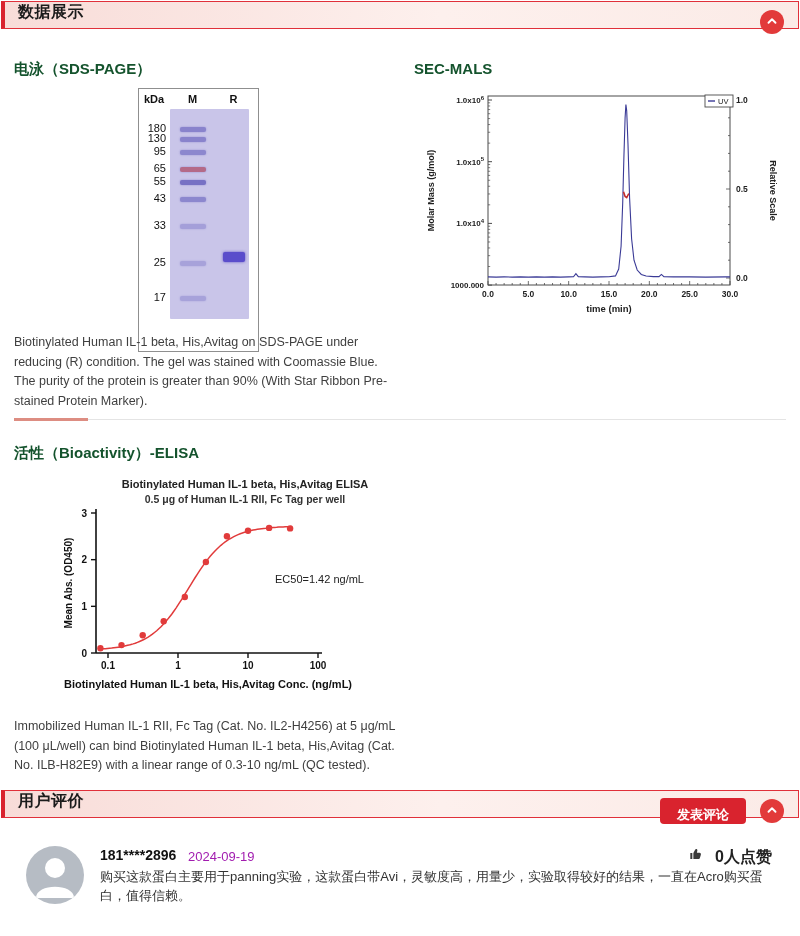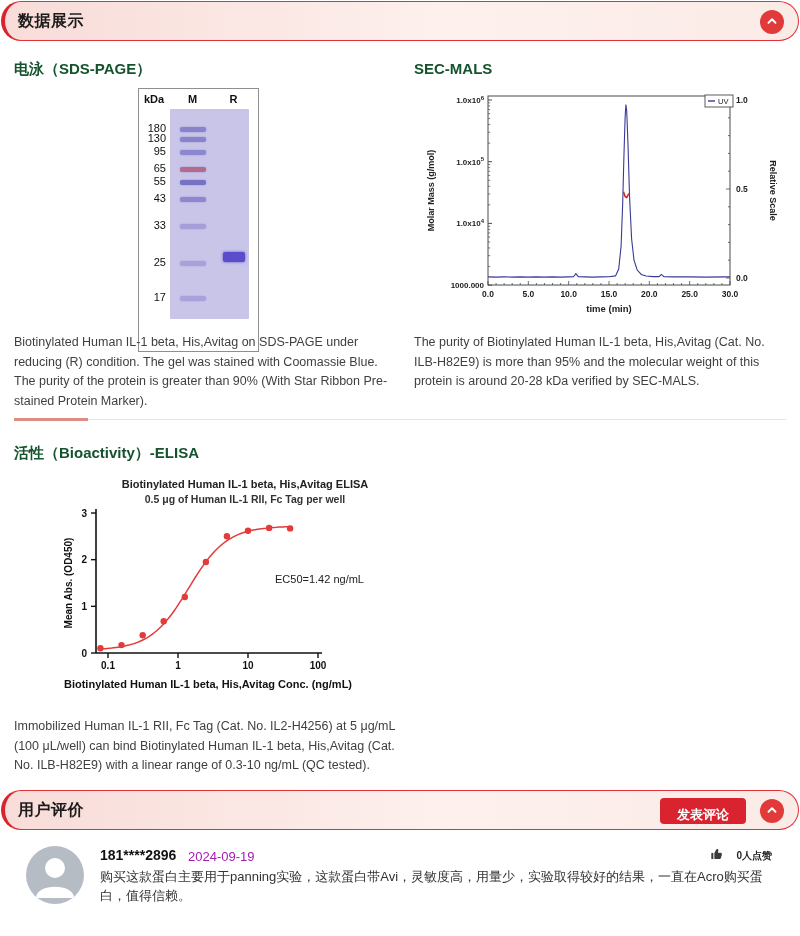--- a/index.html
+++ b/index.html
@@ -1,24 +1,24 @@
 <!DOCTYPE html>
 <html><head>
 <meta charset="utf-8">
 <style>
   *{margin:0;padding:0;box-sizing:border-box}
   html,body{background:#fff}
   body{font-family:"Liberation Sans","DejaVu Sans",sans-serif;}
   .page{position:relative;width:800px;height:936px;background:#fff;overflow:hidden}
 
   
-  .sec-hdr{position:absolute;left:1px;right:1px;height:40px;border:1px solid #e0303a;
-    border-left:4px solid #d9232e;border-radius:20px;
+  .sec-hdr{position:absolute;left:1px;right:1px;height:28px;border:1px solid #e0303a;
+    border-left:4px solid #d9232e;border-radius:0;
     background:linear-gradient(90deg,#f8dcd8 0%,#fdf0ed 55%,#fbebe7 100%);
-    display:flex;align-items:center}
+    display:flex;}
   .sec-hdr .hdr-title{font-size:16px;font-weight:bold;color:#1b1b1b;margin-left:13px;letter-spacing:.5px}
   #hdr-data{top:1px}
   #hdr-reviews{top:790px}
   .collapse-btn{position:absolute;right:14px;top:8px;width:24px;height:24px;border-radius:50%;
     background:#e23a3a;border:none;cursor:pointer;display:flex;align-items:center;justify-content:center;padding:0}
   .post-btn{position:absolute;right:52px;top:7px;height:26px;padding:8px 17px;background:#d9232e;color:#fff;
     border:none;border-radius:4px;font-size:13px;font-weight:bold;cursor:pointer}
 
   .block-title{position:absolute;font-size:15px;font-weight:bold;color:#14532d}
   #title-sds{left:14px;top:60px}
@@ -42,22 +42,22 @@
   .gel-band.sample{box-shadow:0 0 3px rgba(70,55,190,.8)}
 
   
   #secmals-chart{position:absolute;left:418px;top:84px;width:378px;height:240px}
   #elisa-chart{position:absolute;left:60px;top:474px;width:352px;height:230px}
 
   
   .avatar{position:absolute;left:26px;top:846px;width:58px;height:58px;border-radius:50%;background:#b6bcc4;overflow:hidden}
   .username{position:absolute;left:100px;top:847px;font-size:14px;font-weight:bold;color:#111}
   .review-date{position:absolute;left:188px;top:849px;font-size:13px;color:#a21caf}
-  .likes{position:absolute;right:28px;top:847px;display:flex;align-items:flex-end;gap:12px;
-    font-size:10px;font-weight:bold;color:#222;background:none;border:none;cursor:pointer}
+  .likes{position:absolute;right:28px;top:847px;display:flex;align-items:flex-start;gap:12px;
+    font-size:16px;font-weight:bold;color:#222;background:none;border:none;cursor:pointer}
   .comment{position:absolute;left:100px;top:867px;right:26px;font-size:13px;line-height:19px;color:#333}
 </style>
 </head>
 <body>
 
 <div class="page">
 
   <section class="sec-hdr" id="hdr-data">
     <span class="hdr-title">数据展示</span>
     <button class="collapse-btn">
@@ -186,21 +186,20 @@
         <text x="318" y="197" font-size="8.5" font-weight="bold" fill="#222">0.0</text>
         <text transform="translate(16,106.5) rotate(-90)" font-size="9" font-weight="bold" fill="#222" text-anchor="middle">Molar Mass (g/mol)</text>
         <text transform="translate(352,106.5) rotate(90)" font-size="9" font-weight="bold" fill="#222" text-anchor="middle">Relative Scale</text>
         <text x="191" y="228" font-size="9.5" font-weight="bold" fill="#222" text-anchor="middle">time (min)</text>
         <rect x="287" y="11" width="28" height="12" fill="#fff" stroke="#4a4a4a" stroke-width="0.9"></rect>
         <line x1="290" y1="17" x2="297" y2="17" stroke="#3a3a96" stroke-width="1.4"></line>
         <text x="300" y="20" font-size="7.5" fill="#222">UV</text>
         <polyline points="70.0,192.9 78.1,193.1 86.1,192.9 94.2,193.1 102.3,192.9 110.3,193.1 118.4,192.9 126.5,193.1 134.5,192.9 142.6,193.1 150.7,192.9 155.5,192.8 157.9,189.7 160.3,192.6 166.8,192.9 174.9,193.1 182.9,192.9 191.0,192.8 197.5,191.9 200.7,185.1 203.1,162.0 204.7,119.2 205.9,73.0 207.1,33.8 207.9,20.5 208.7,26.7 210.0,60.5 211.6,113.9 213.6,154.8 216.0,176.2 219.2,186.0 223.3,190.4 228.1,192.0 235.4,192.6 241.0,192.6 243.4,190.4 245.9,192.6 255.5,192.9 271.7,192.9 287.8,193.1 308.0,192.9 312.0,192.9" fill="none" stroke="#3a3a96" stroke-width="1.1"></polyline>
         <polyline points="205.5,107.7 207.1,112.5 208.7,113.5 210.8,109.5" fill="none" stroke="#c42b2b" stroke-width="1.6"></polyline>
       </svg></div>
-  <p class="desc" id="desc-sec">The purity of Biotinylated Human IL-1 beta, His,Avitag (Cat. No. ILB-H82E9) is more than 95% and the molecular weight of this protein is around 20-28 kDa verified by SEC-MALS.</p>
 
   <div class="divider">
     <span class="divider-accent"></span>
   </div>
 
   <div class="block-title" id="title-elisa">活性（Bioactivity）-ELISA</div>
   <div id="elisa-chart"><svg width="352" height="230" viewBox="0 0 352 230" font-family="Liberation Sans, DejaVu Sans, sans-serif">
         <text x="185" y="14" font-size="11" font-weight="bold" fill="#222" text-anchor="middle">Biotinylated Human IL-1 beta, His,Avitag ELISA</text>
         <text x="185" y="29" font-size="10.5" font-weight="bold" fill="#333" text-anchor="middle">0.5 μg of Human IL-1 RII, Fc Tag per well</text>
         <line x1="36" y1="35" x2="36" y2="179" stroke="#111" stroke-width="1.6"></line>

